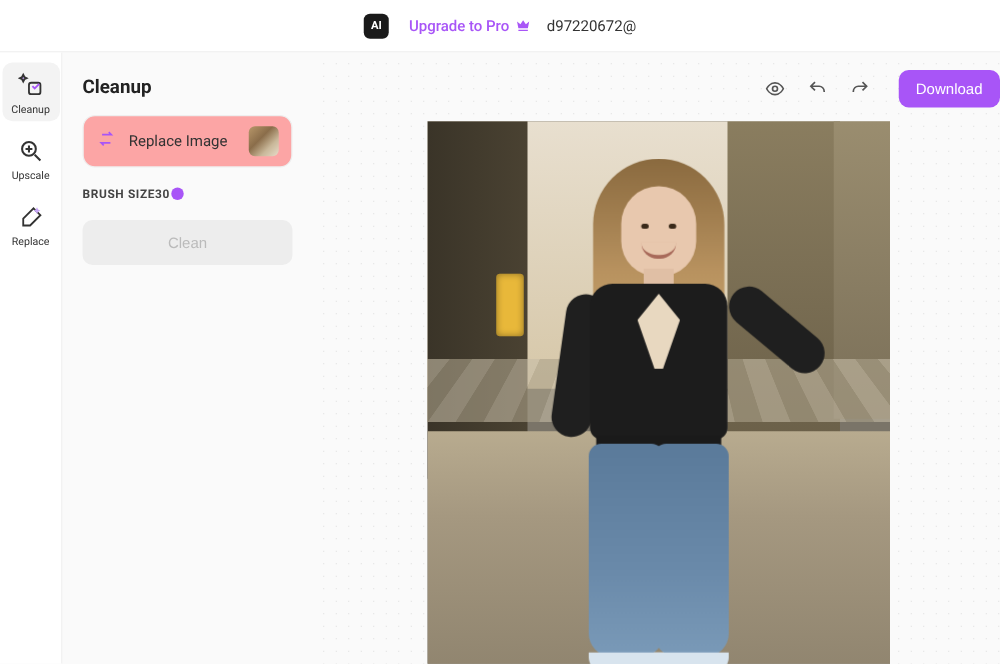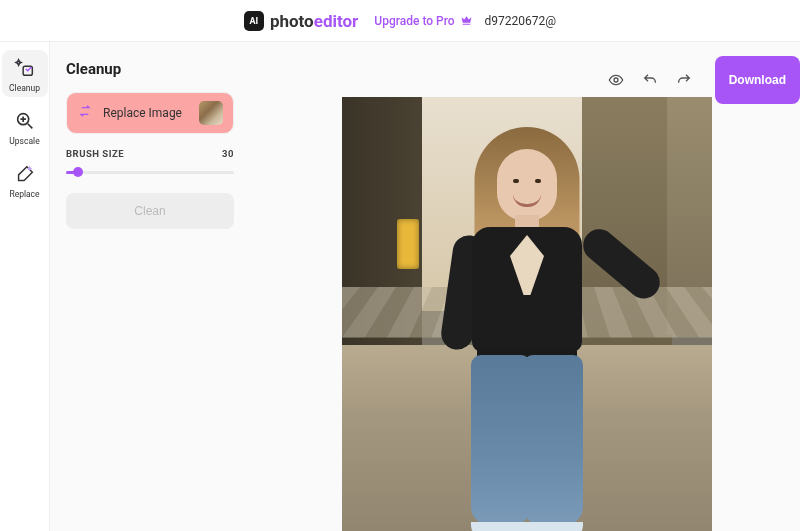--- a/index.html
+++ b/index.html
@@ -121,21 +121,21 @@
     }
     .brush-row {
       display: flex;
       align-items: center;
       justify-content: space-between;
       font-size: 9.5px;
       font-weight: 700;
       letter-spacing: 0.5px;
       color: #444;
     }
-    .slider-wrap { display: flex; flex-direction: column; gap: 6px; }
+    .slider-wrap { display: flex; flex-direction: row; gap: 6px; }
     .slider {
       position: relative;
       height: 14px;
       display: flex;
       align-items: center;
       cursor: pointer;
     }
     .slider-track {
       position: absolute;
       left: 0; right: 0;
@@ -191,28 +191,28 @@
       border: none;
       background: transparent;
       display: flex;
       align-items: center;
       justify-content: center;
       cursor: pointer;
       color: #555;
     }
     .ct-btn svg { width: 16px; height: 16px; }
     .download-btn {
-      height: 48px;
+      height: 30px;
       background: #a855f7;
       color: #fff;
       border: none;
       border-radius: 8px;
       padding: 0 14px;
       font-size: 12px;
-      font-weight: 700;
+      font-weight: 400;
       cursor: pointer;
       margin-left: 12px;
     }
     .image-wrap {
       position: absolute;
       top: 55px;
       left: 92px;
       width: 370px;
       height: 476px;
       background: #7a7468;
@@ -353,21 +353,20 @@
       border-radius: 0 0 10px 10px;
     }
     .cuff-l { left: 8px; } .cuff-r { right: 8px; }
   </style>
 </head>
 <body>
 
 <div class="header">
   <div class="logo">
     <span class="ai-badge">AI</span>
-    <span><span>photo</span><span class="pe-editor">editor</span></span>
   </div>
   <div class="header-right">
     <div class="upgrade">
       <span>Upgrade to Pro</span>
       <svg width="13" height="13" viewBox="0 0 24 24" fill="currentColor">
           <path d="M5 16L3 6l5 4 4-6 4 6 5-4-2 10H5zm0 2h14v2H5v-2z"></path>
         </svg>
     </div>
     <span class="user-email">d97220672@</span>
   </div>

